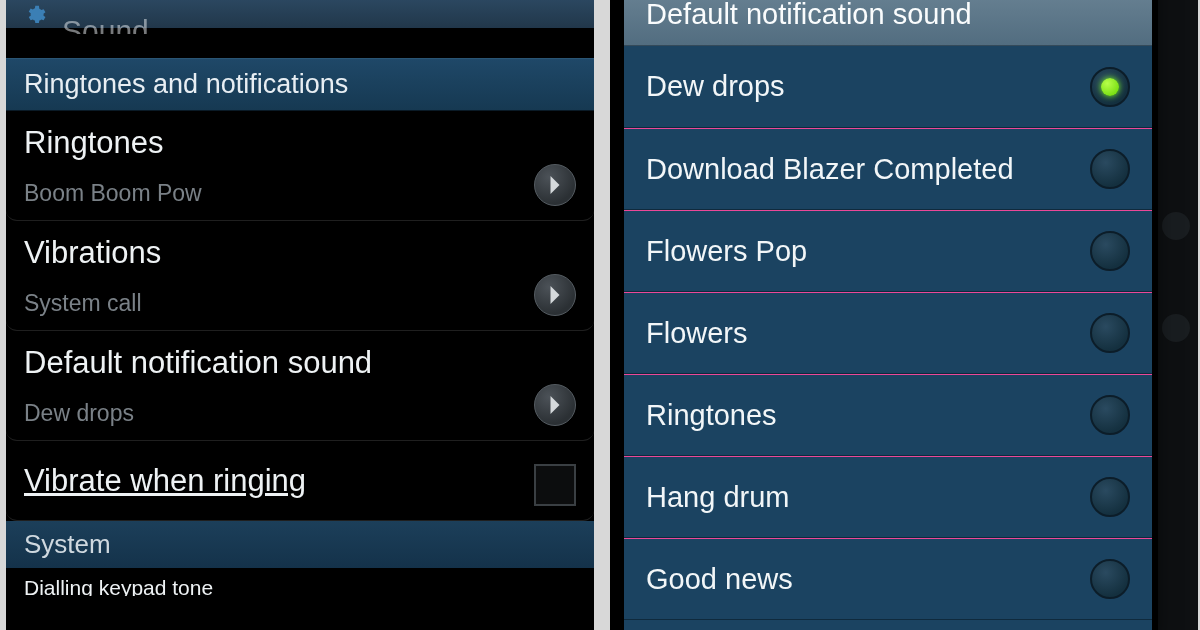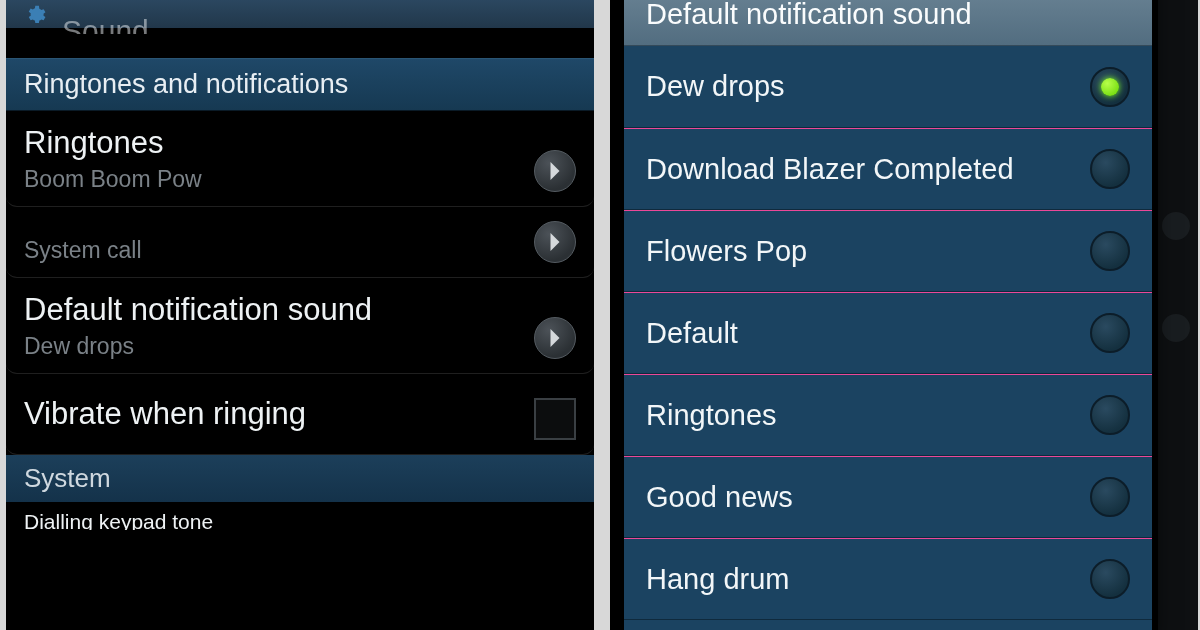--- a/index.html
+++ b/index.html
@@ -63,38 +63,38 @@
   .row-text { flex: 1; }
   .row-title {
     color: #eef2f4;
     font-size: 31px;
     line-height: 1.15;
   }
   .row-sub {
     color: #7a8187;
     font-size: 23px;
     line-height: 1.1;
-    margin-top: 6px;
+    margin-top: 20px;
   }
   .chev {
     width: 42px; height: 42px;
     border-radius: 50%;
     background: radial-gradient(circle at 35% 30%, #4c5258, #2b3034 70%);
     border: 1px solid #555c62;
     display: flex; align-items: center; justify-content: center;
     flex-shrink: 0;
   }
   .chev svg { width: 14px; height: 18px; }
   .chk {
     width: 42px; height: 42px;
     border: 2px solid #3a3f43;
     background: #0c0d0e;
     flex-shrink: 0;
   }
-  .row.single .row-title { padding: 8px 0; }
+  .row.single .row-title { padding: 8px 0; text-decoration: underline; }
   .sys-hdr {
     background: linear-gradient(#1c3f5a, #14324a);
     color: #cfd8df;
     font-size: 26px;
     padding: 8px 18px;
   }
   .cut-row {
     color: #eef2f4;
     font-size: 21px;
     padding: 8px 18px 0 18px;
@@ -196,20 +196,21 @@
     </div>
     <div class="chev">
       <svg viewBox="0 0 10 16">
           <path fill="#e6e9eb" d="M1 0l8 8-8 8V0z" opacity="0.9"></path>
         </svg>
     </div>
   </div>
 
   <div class="row">
     <div class="row-text">
+      <div class="row-title">Vibrations</div>
       <div class="row-sub">System call</div>
     </div>
     <div class="chev">
       <svg viewBox="0 0 10 16">
           <path fill="#e6e9eb" d="M1 0l8 8-8 8V0z" opacity="0.9"></path>
         </svg>
     </div>
   </div>
 
   <div class="row">
@@ -255,30 +256,30 @@
       </div>
       <div class="opt">
         <div class="opt-label">Download Blazer Completed</div>
         <div class="radio"></div>
       </div>
       <div class="opt">
         <div class="opt-label">Flowers Pop</div>
         <div class="radio"></div>
       </div>
       <div class="opt">
-        <div class="opt-label">Default</div>
+        <div class="opt-label">Flowers</div>
         <div class="radio"></div>
       </div>
       <div class="opt">
         <div class="opt-label">Ringtones</div>
         <div class="radio"></div>
       </div>
       <div class="opt">
+        <div class="opt-label">Hang drum</div>
+        <div class="radio"></div>
+      </div>
+      <div class="opt">
         <div class="opt-label">Good news</div>
         <div class="radio"></div>
       </div>
-      <div class="opt">
-        <div class="opt-label">Hang drum</div>
-        <div class="radio"></div>
-      </div>
     </div>
   </div>
 </div>
 
 </body></html>

